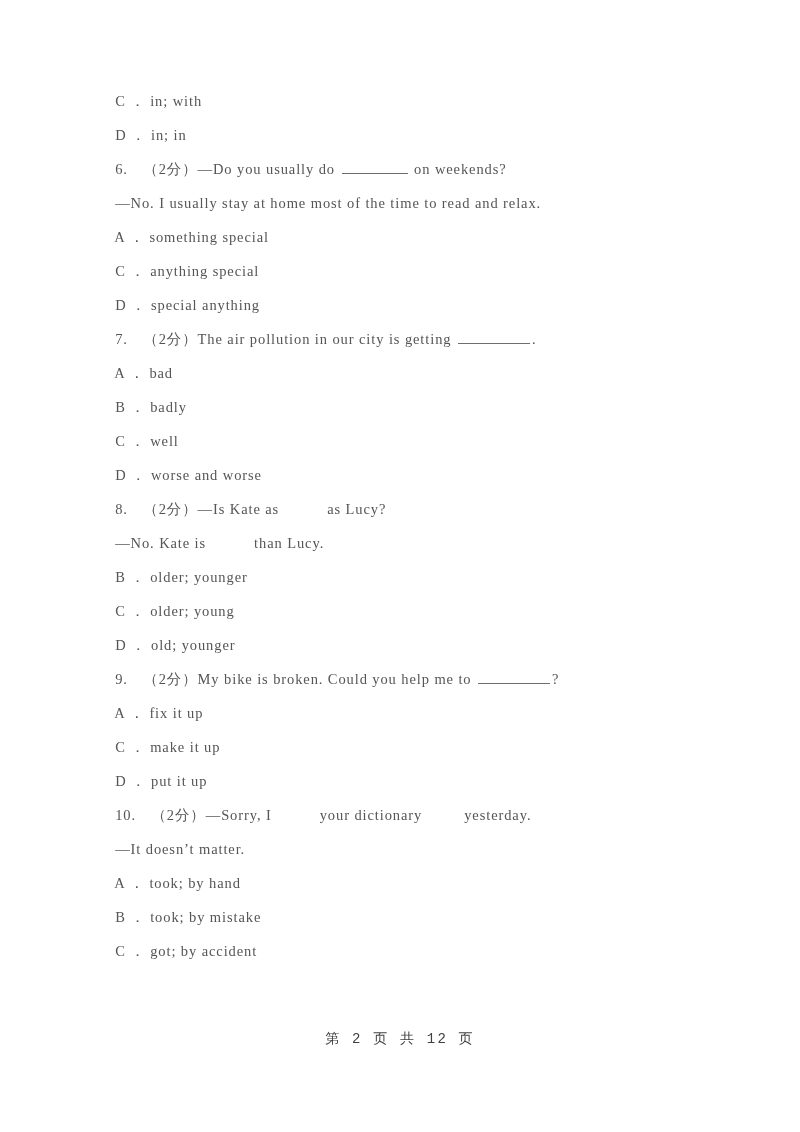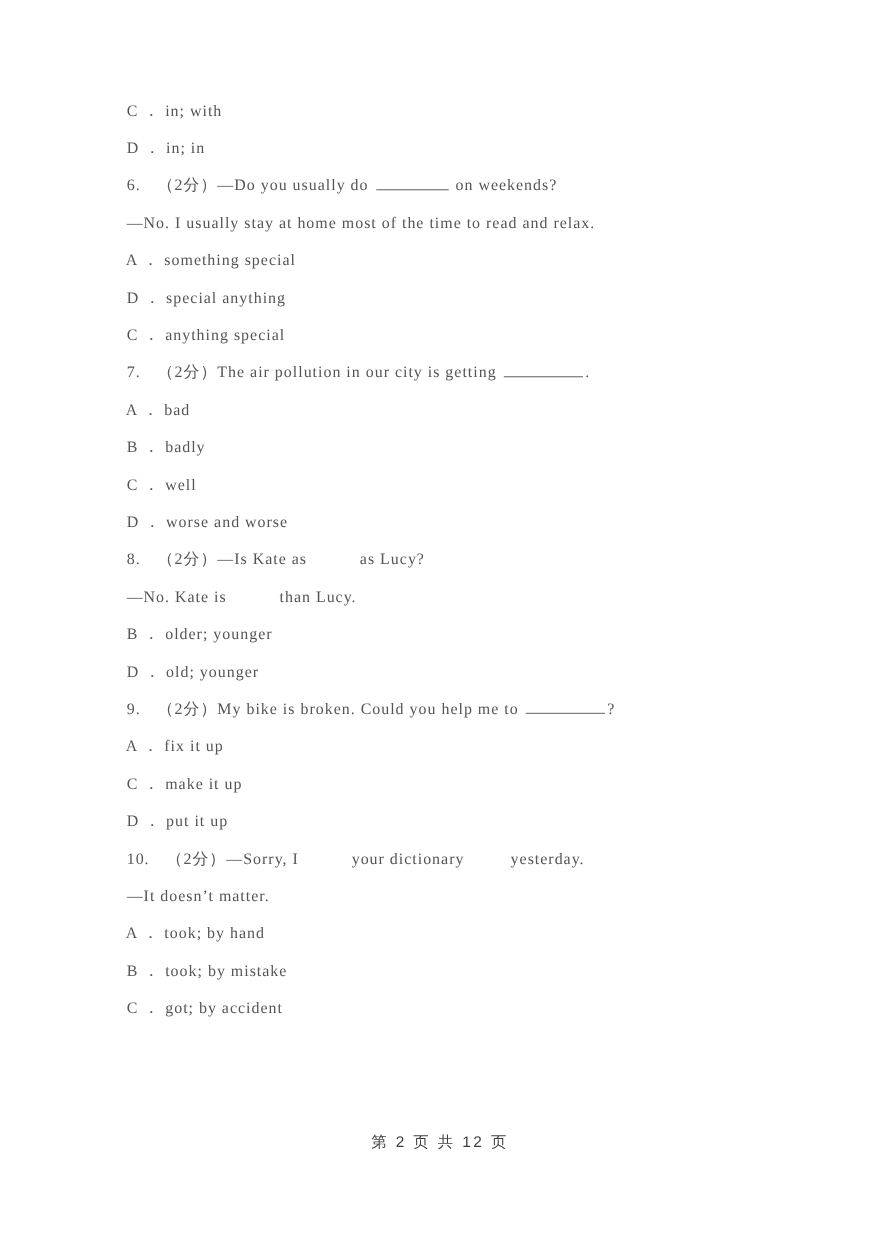--- a/index.html
+++ b/index.html
@@ -76,21 +76,21 @@
   .gap-l { width: 48px; }
 
   #footer {
     position: absolute;
     left: 0;
     top: 1030px;
     width: 800px;
     text-align: center;
     font-size: 14px;
     color: #3f3f3f;
-    font-family: Liberation Sans, sans-serif;
+    font-family: Liberation Mono, monospace;
     letter-spacing: 2.2px;
     white-space: pre;
   }
 </style>
 </head>
 <body>
 
 <div id="page">
 
   <div id="content">
@@ -110,25 +110,25 @@
     <div class="line cont">
       <span>—No. I usually stay at home most of the time to read and relax.</span>
     </div>
 
     <div class="line opt">
       <span>A ． something special</span>
     </div>
 
 
     <div class="line opt">
+      <span>C ． anything special</span>
+    </div>
+
+    <div class="line opt">
       <span>D ． special anything</span>
-    </div>
-
-    <div class="line opt">
-      <span>C ． anything special</span>
     </div>
 
     <div class="line qline">
       <span>7.　（2分）The air pollution in our city is getting </span><span class="blank blank-l"></span><span>.</span>
     </div>
 
     <div class="line opt">
       <span>A ． bad</span>
     </div>
 
@@ -150,20 +150,23 @@
 
     <div class="line cont">
       <span>—No. Kate is</span><span class="gap gap-l"></span><span>than Lucy.</span>
     </div>
 
 
     <div class="line opt">
       <span>B ． older; younger</span>
     </div>
 
+    <div class="line opt">
+      <span>C ． older; young</span>
+    </div>
 
     <div class="line opt">
       <span>D ． old; younger</span>
     </div>
 
     <div class="line qline">
       <span>9.　（2分）My bike is broken. Could you help me to </span><span class="blank blank-l"></span><span>?</span>
     </div>
 
     <div class="line opt">

